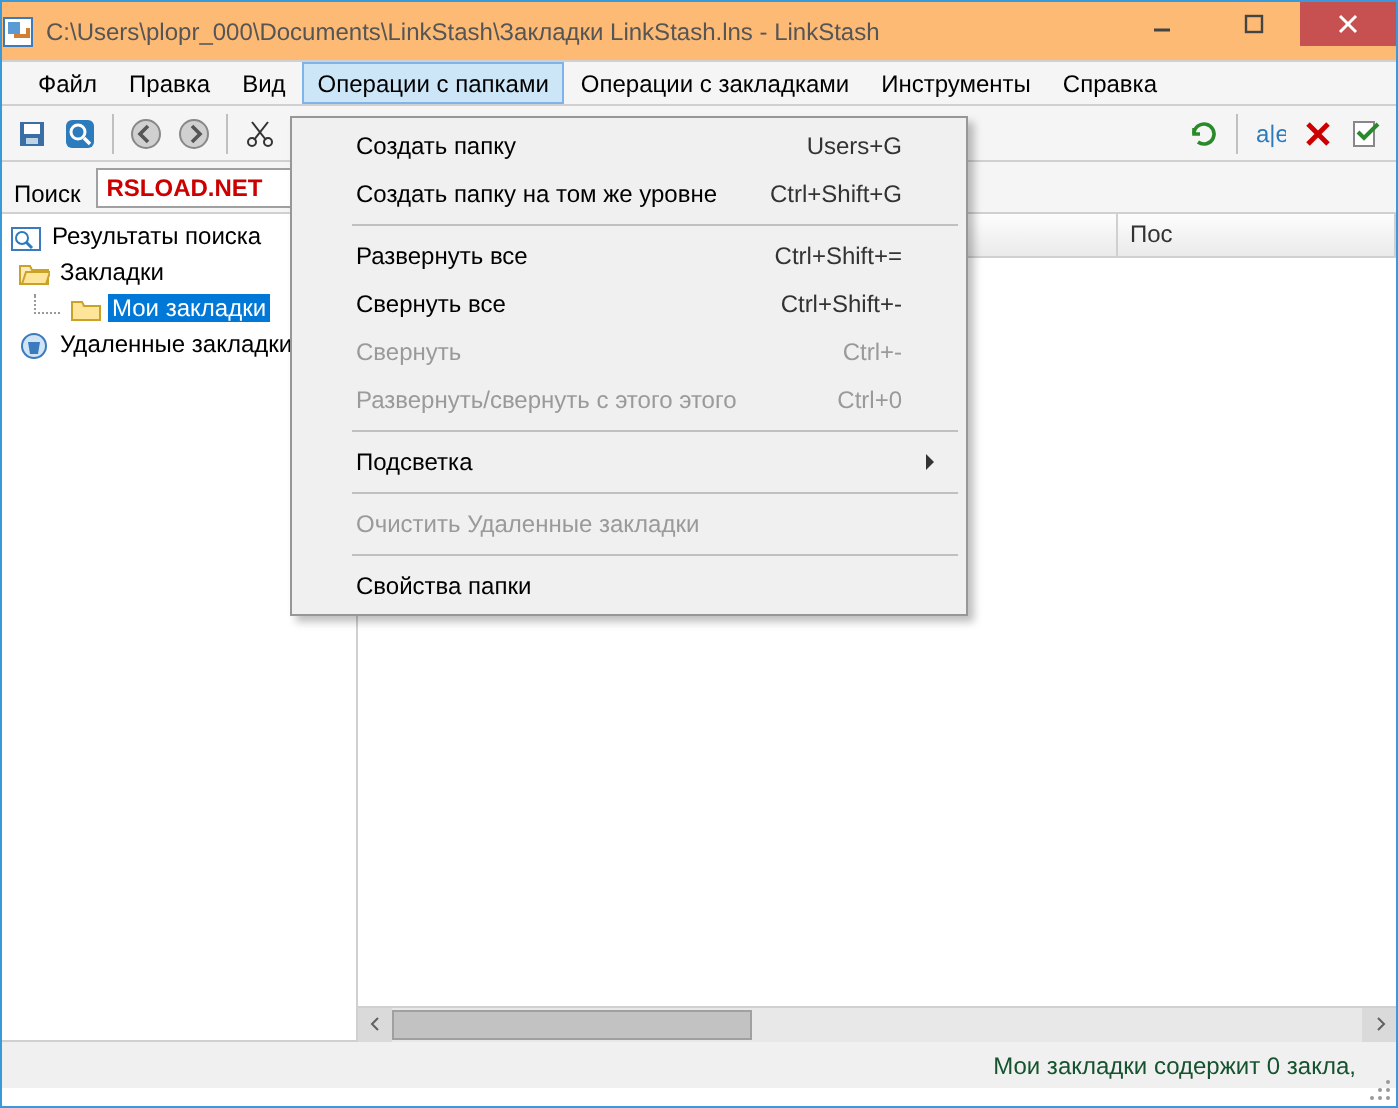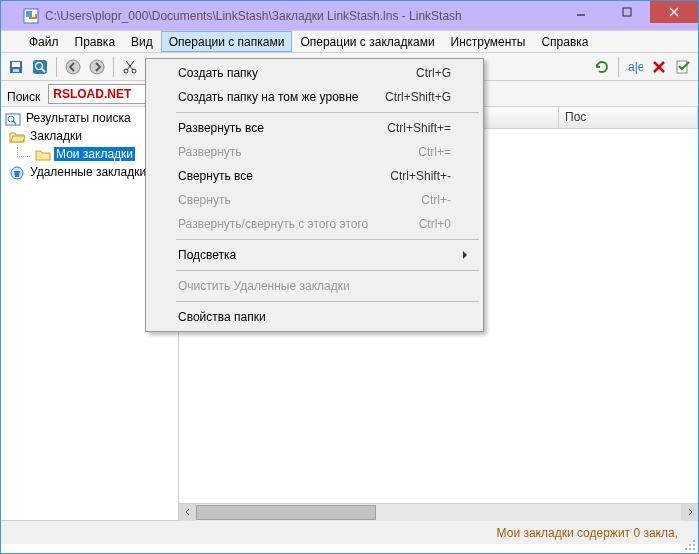--- a/index.html
+++ b/index.html
@@ -1,28 +1,28 @@
 <!DOCTYPE html>
 <html><head>
 <meta charset="utf-8">
 <style>
 * { box-sizing: border-box; margin: 0; padding: 0; font-family: 'Segoe UI', Tahoma, sans-serif; font-size: 12px; }
 body { background: #fff; width: 699px; height: 554px; overflow: hidden; border: 1px solid #3a9ad9; position: relative; }
 
-.titlebar { height: 30px; background: #c4b5fd; display: flex; align-items: center; padding-left: 22px; border-bottom: 1px solid #d0d0d0; }
+.titlebar { height: 30px; background: #fdba74; display: flex; align-items: center; padding-left: 0; border-bottom: 1px solid #d0d0d0; }
 .titlebar .app-icon { width: 16px; height: 16px; margin-right: 6px; display: inline-flex; align-items: center; justify-content: center; }
 .titlebar .title { color: #555; flex: 1; white-space: nowrap; overflow: hidden; }
 .win-controls { display: flex; height: 100%; }
 .win-btn { width: 46px; height: 22px; display: flex; align-items: center; justify-content: center; cursor: default; }
 .win-btn.min { color: #444; }
 .win-btn.max { color: #444; }
 .win-btn.close { background: #c75050; color: #fff; width: 48px; }
 .win-btn svg { width: 10px; height: 10px; }
 
-.menubar { height: 22px; display: flex; align-items: stretch; padding: 0 20px; border-bottom: 1px solid #d0d0d0; background: #f5f5f5; }
+.menubar { height: 22px; display: flex; align-items: stretch; padding: 0 10px; border-bottom: 1px solid #d0d0d0; background: #f5f5f5; }
 .menu-item { padding: 3px 8px; cursor: default; display: flex; align-items: center; }
 .menu-item.open { background: #cde6f7; border: 1px solid #7eb4ea; padding: 2px 7px; }
 
 .toolbar { height: 28px; display: flex; align-items: center; padding: 2px 4px; gap: 2px; background: #f5f5f5; border-bottom: 1px solid #d0d0d0; }
 .tb-btn { width: 22px; height: 22px; display: flex; align-items: center; justify-content: center; border: 1px solid transparent; }
 .tb-sep { width: 1px; height: 20px; background: #c0c0c0; margin: 0 3px; }
 .tb-btn svg { width: 16px; height: 16px; }
 
 .toolbar2 { height: 26px; display: flex; align-items: flex-end; padding: 2px 4px; gap: 6px; background: #f5f5f5; border-bottom: 1px solid #d0d0d0; }
 .toolbar2 .label { padding: 0 2px; }
@@ -44,21 +44,21 @@
 .col.name { width: 380px; }
 .col.cat { width: 90px; }
 .col.last { flex: 1; }
 .list-body { height: 372px; }
 
 .hscroll { position: absolute; bottom: 0; left: 0; right: 0; height: 17px; background: #f0f0f0; display: flex; align-items: center; border-top: 1px solid #d0d0d0; }
 .hscroll .arrow { width: 17px; height: 17px; background: #dadada; display: flex; align-items: center; justify-content: center; }
 .hscroll .track { flex: 1; height: 17px; background: #e8e8e8; position: relative; }
 .hscroll .thumb { position: absolute; left: 0; width: 180px; height: 15px; top: 1px; background: #c2c2c2; border: 1px solid #a0a0a0; }
 
-.statusbar { height: 24px; background: #f0f0f0; border-top: 1px solid #d0d0d0; display: flex; align-items: center; justify-content: flex-end; padding: 0 20px; color: #a16207; }
+.statusbar { height: 24px; background: #f0f0f0; border-top: 1px solid #d0d0d0; display: flex; align-items: center; justify-content: flex-end; padding: 0 20px; color: #14532d; }
 .resize-grip { position: absolute; right: 2px; bottom: 2px; width: 12px; height: 12px; }
 
 .dropdown { position: absolute; top: 57px; left: 144px; width: 339px; background: #f0f0f0; border: 1px solid #979797; box-shadow: 3px 3px 4px rgba(0,0,0,.25); z-index: 100; padding: 2px; }
 .dd-item { display: flex; align-items: center; height: 24px; padding: 0 30px 0 30px; cursor: default; position: relative; }
 .dd-item .label { flex: 1; }
 .dd-item .shortcut { color: #333; }
 .dd-item.disabled .label, .dd-item.disabled .shortcut { color: #9a9a9a; }
 .dd-item.submenu::after { content: ''; position: absolute; right: 10px; top: 8px; border: 4px solid transparent; border-left-color: #333; }
 .dd-sep { height: 1px; background: #c0c0c0; margin: 3px 2px 3px 28px; }
 </style>
@@ -244,34 +244,30 @@
     <circle cx="6" cy="6" r="1" fill="#999"></circle>
     <circle cx="10" cy="6" r="1" fill="#999"></circle>
     <circle cx="2" cy="10" r="1" fill="#999"></circle>
     <circle cx="6" cy="10" r="1" fill="#999"></circle>
     <circle cx="10" cy="10" r="1" fill="#999"></circle>
   </svg>
 
 <div class="dropdown">
   <div class="dd-item">
       <span class="label">Создать папку</span>
-      <span class="shortcut">Ctrl+G</span>
+      <span class="shortcut">Users+G</span>
     </div>
   <div class="dd-item">
       <span class="label">Создать папку на том же уровне</span>
       <span class="shortcut">Ctrl+Shift+G</span>
     </div>
   <div class="dd-sep"></div>
   <div class="dd-item">
       <span class="label">Развернуть все</span>
       <span class="shortcut">Ctrl+Shift+=</span>
-    </div>
-  <div class="dd-item disabled">
-      <span class="label">Развернуть</span>
-      <span class="shortcut">Ctrl+=</span>
     </div>
   <div class="dd-item">
       <span class="label">Свернуть все</span>
       <span class="shortcut">Ctrl+Shift+-</span>
     </div>
   <div class="dd-item disabled">
       <span class="label">Свернуть</span>
       <span class="shortcut">Ctrl+-</span>
     </div>
   <div class="dd-item disabled">

